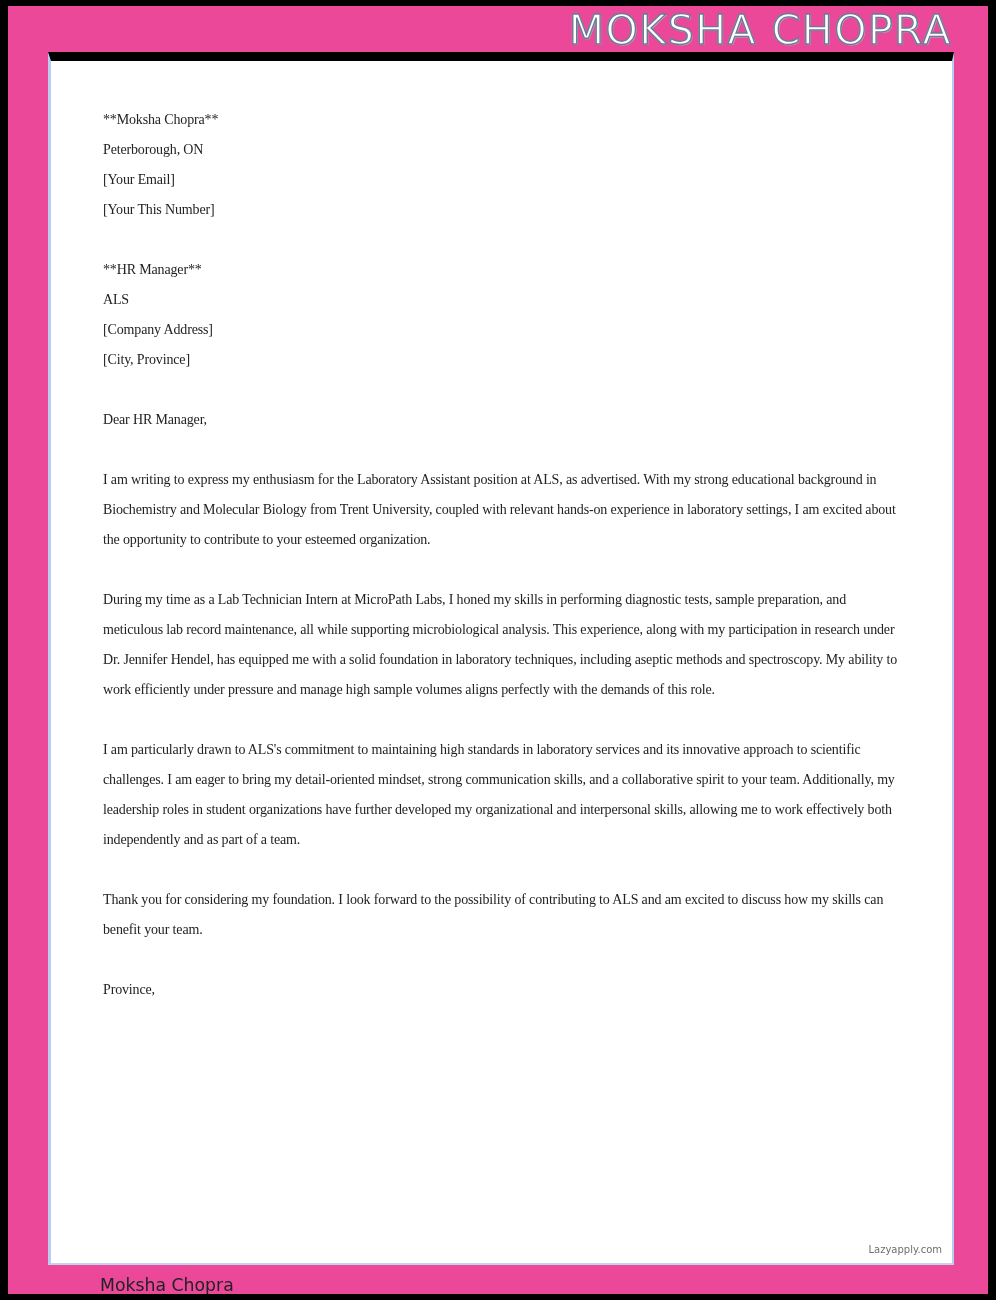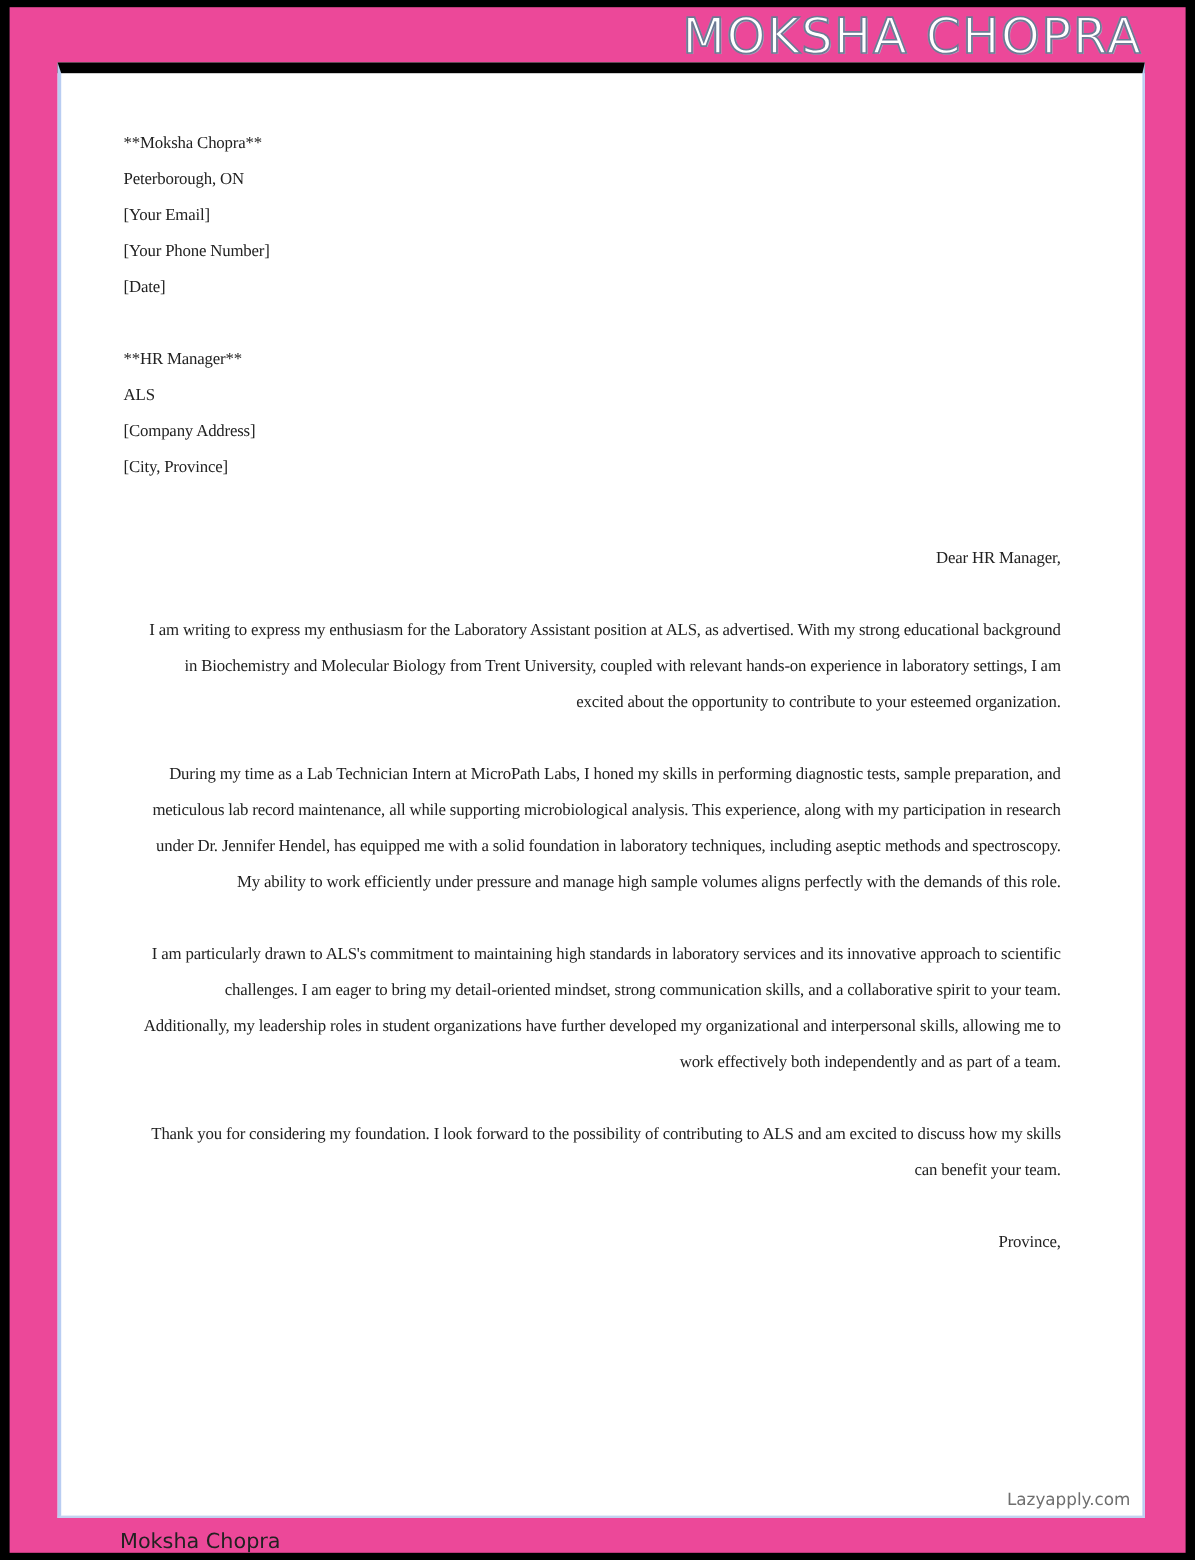--- a/index.html
+++ b/index.html
@@ -84,34 +84,34 @@
   .addr-line {
     display: block;
     white-space: nowrap;
   }
 
   .block-gap {
     height: 30px;
   }
 
   .para {
-    margin: 16px;
-    text-align: right;
+    margin: 0;
+    text-align: left;
   }
   .para + .para {
     margin-top: 30px;
   }
 
   
   .watermark {
     position: absolute;
     right: 10px;
     bottom: 6px;
     font-family: "DejaVu Sans", sans-serif;
-    font-size: 14px;
+    font-size: 10px;
     line-height: 14px;
     color: #6f6f6f;
     white-space: nowrap;
   }
 
   
   .signature-name {
     position: absolute;
     left: 92px;
     top: 1268px;
@@ -133,22 +133,21 @@
 
   <div class="sheet">
     <div class="sheet-inner">
 
       <div class="letter-text">
 
         <div>
           <span class="addr-line">**Moksha Chopra**</span>
           <span class="addr-line">Peterborough, ON</span>
           <span class="addr-line">[Your Email]</span>
-          <span class="addr-line">[Your Phone Number]</span>
-          <span class="addr-line">[Date]</span>
+          <span class="addr-line">[Your This Number]</span>
         </div>
 
         <div class="block-gap"></div>
 
         <div>
           <span class="addr-line">**HR Manager**</span>
           <span class="addr-line">ALS</span>
           <span class="addr-line">[Company Address]</span>
           <span class="addr-line">[City, Province]</span>
         </div>

